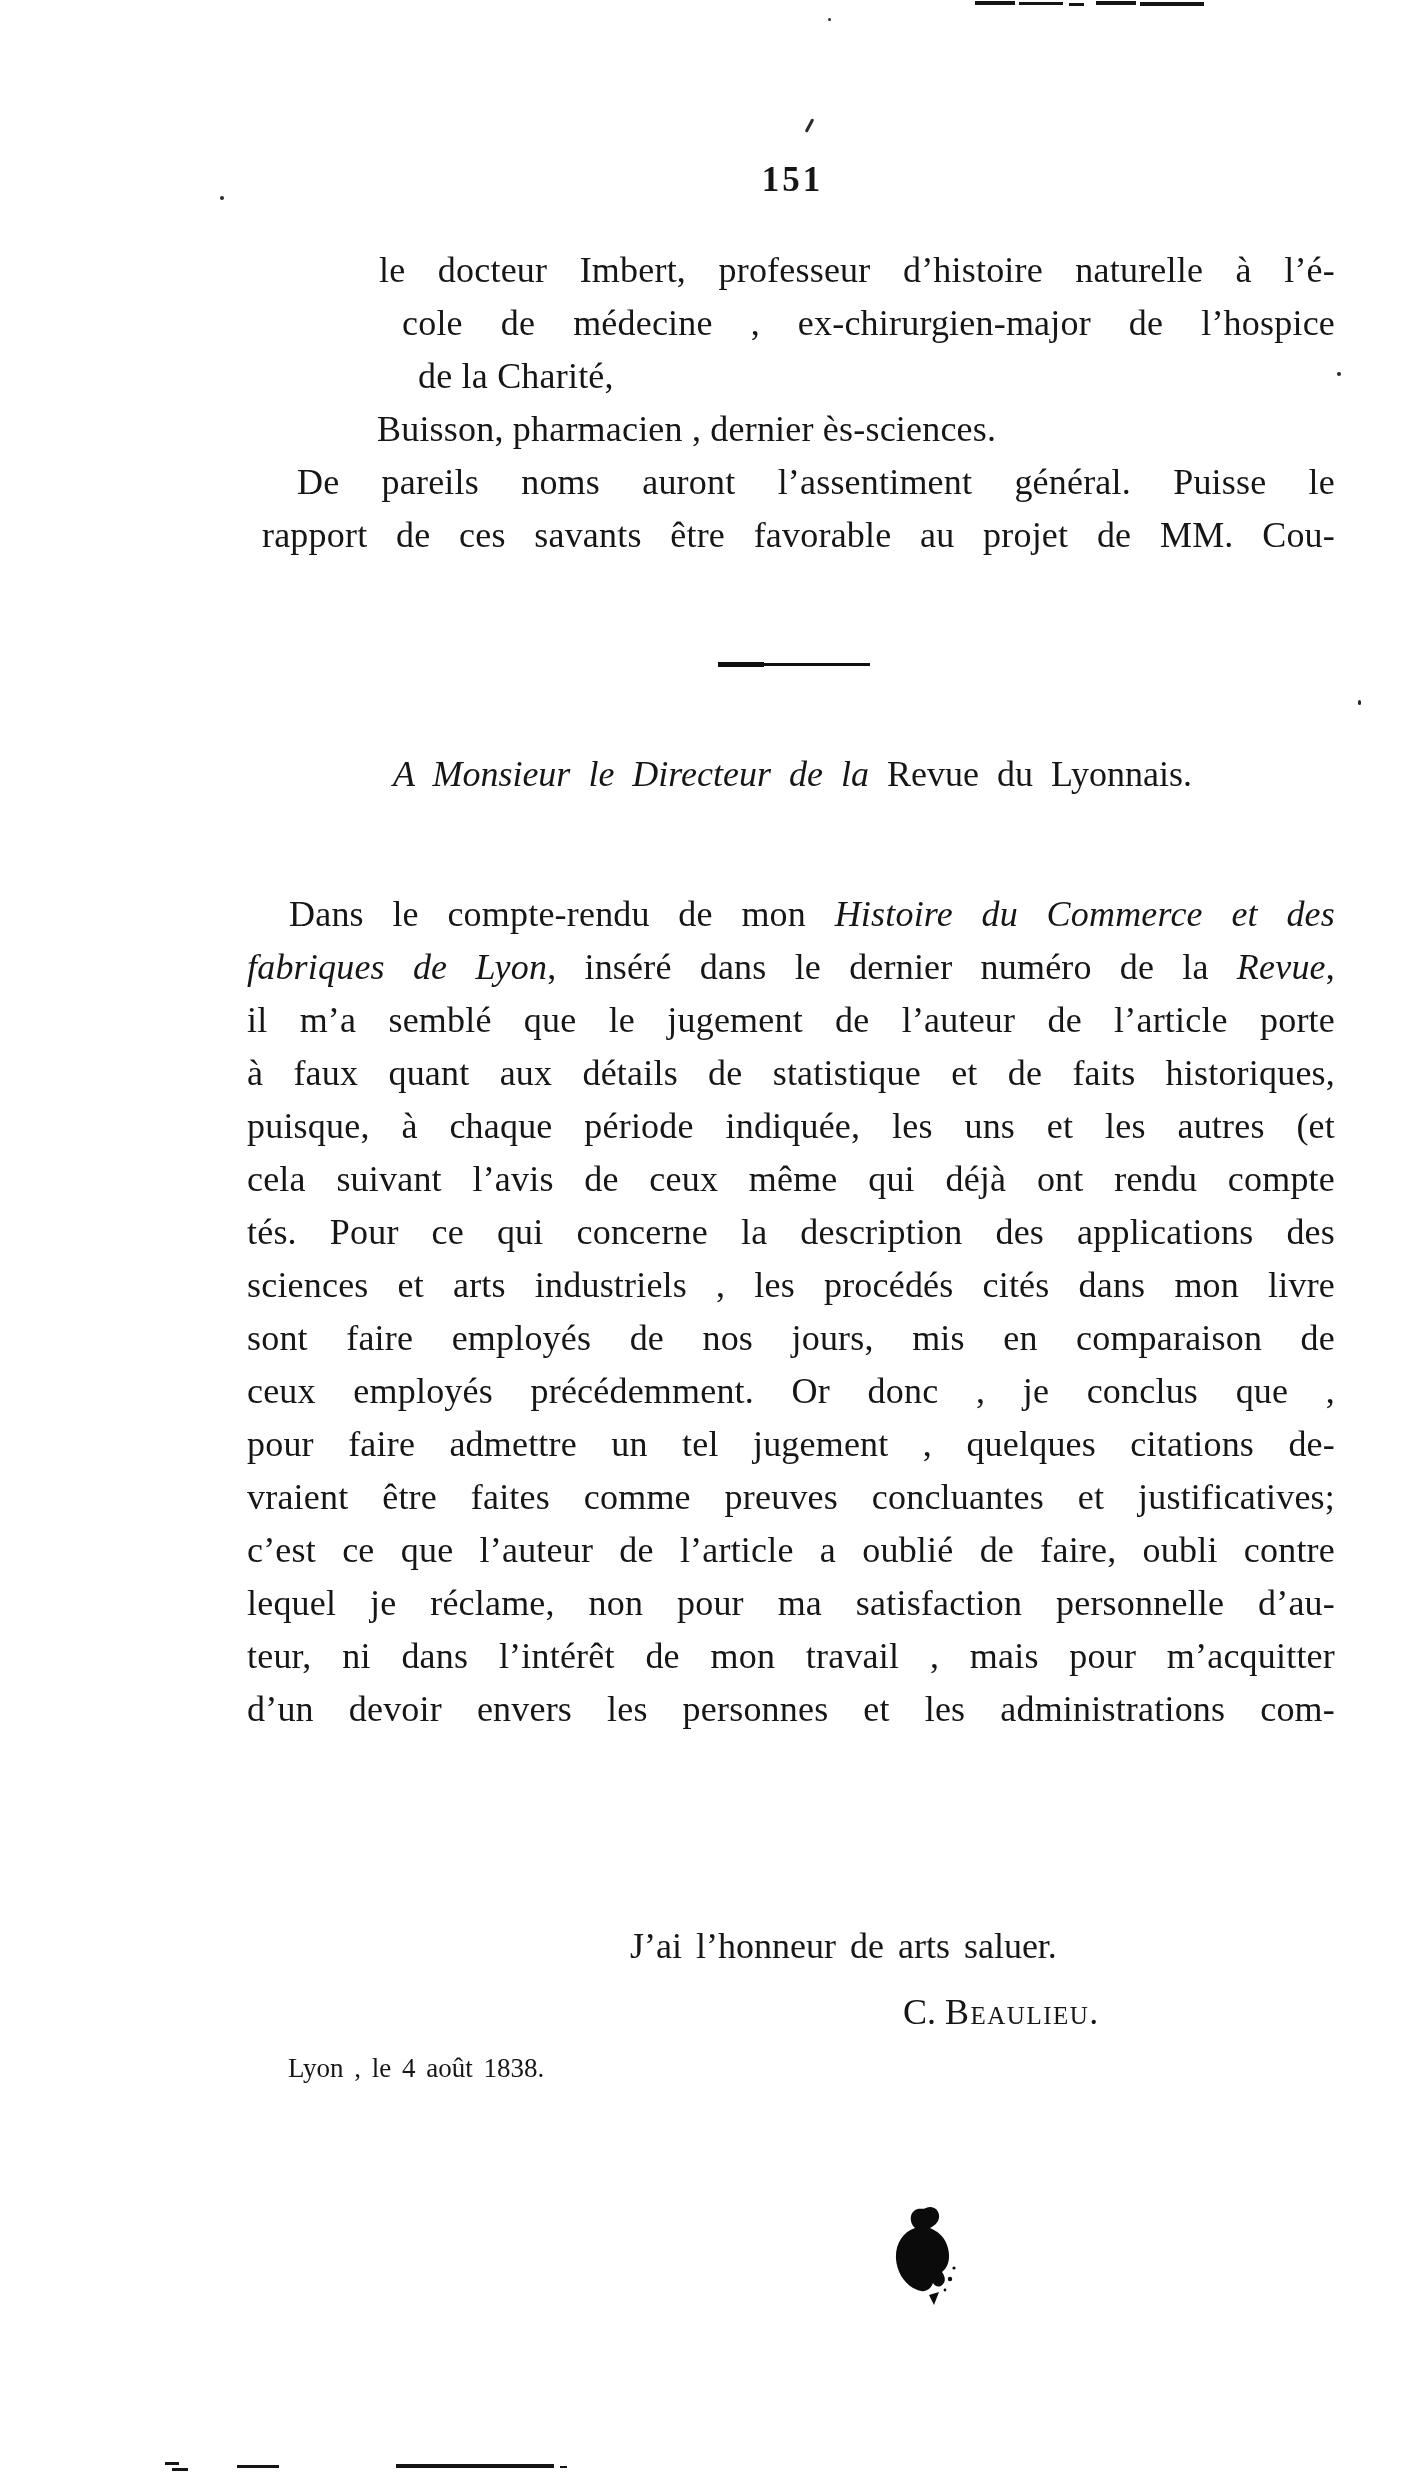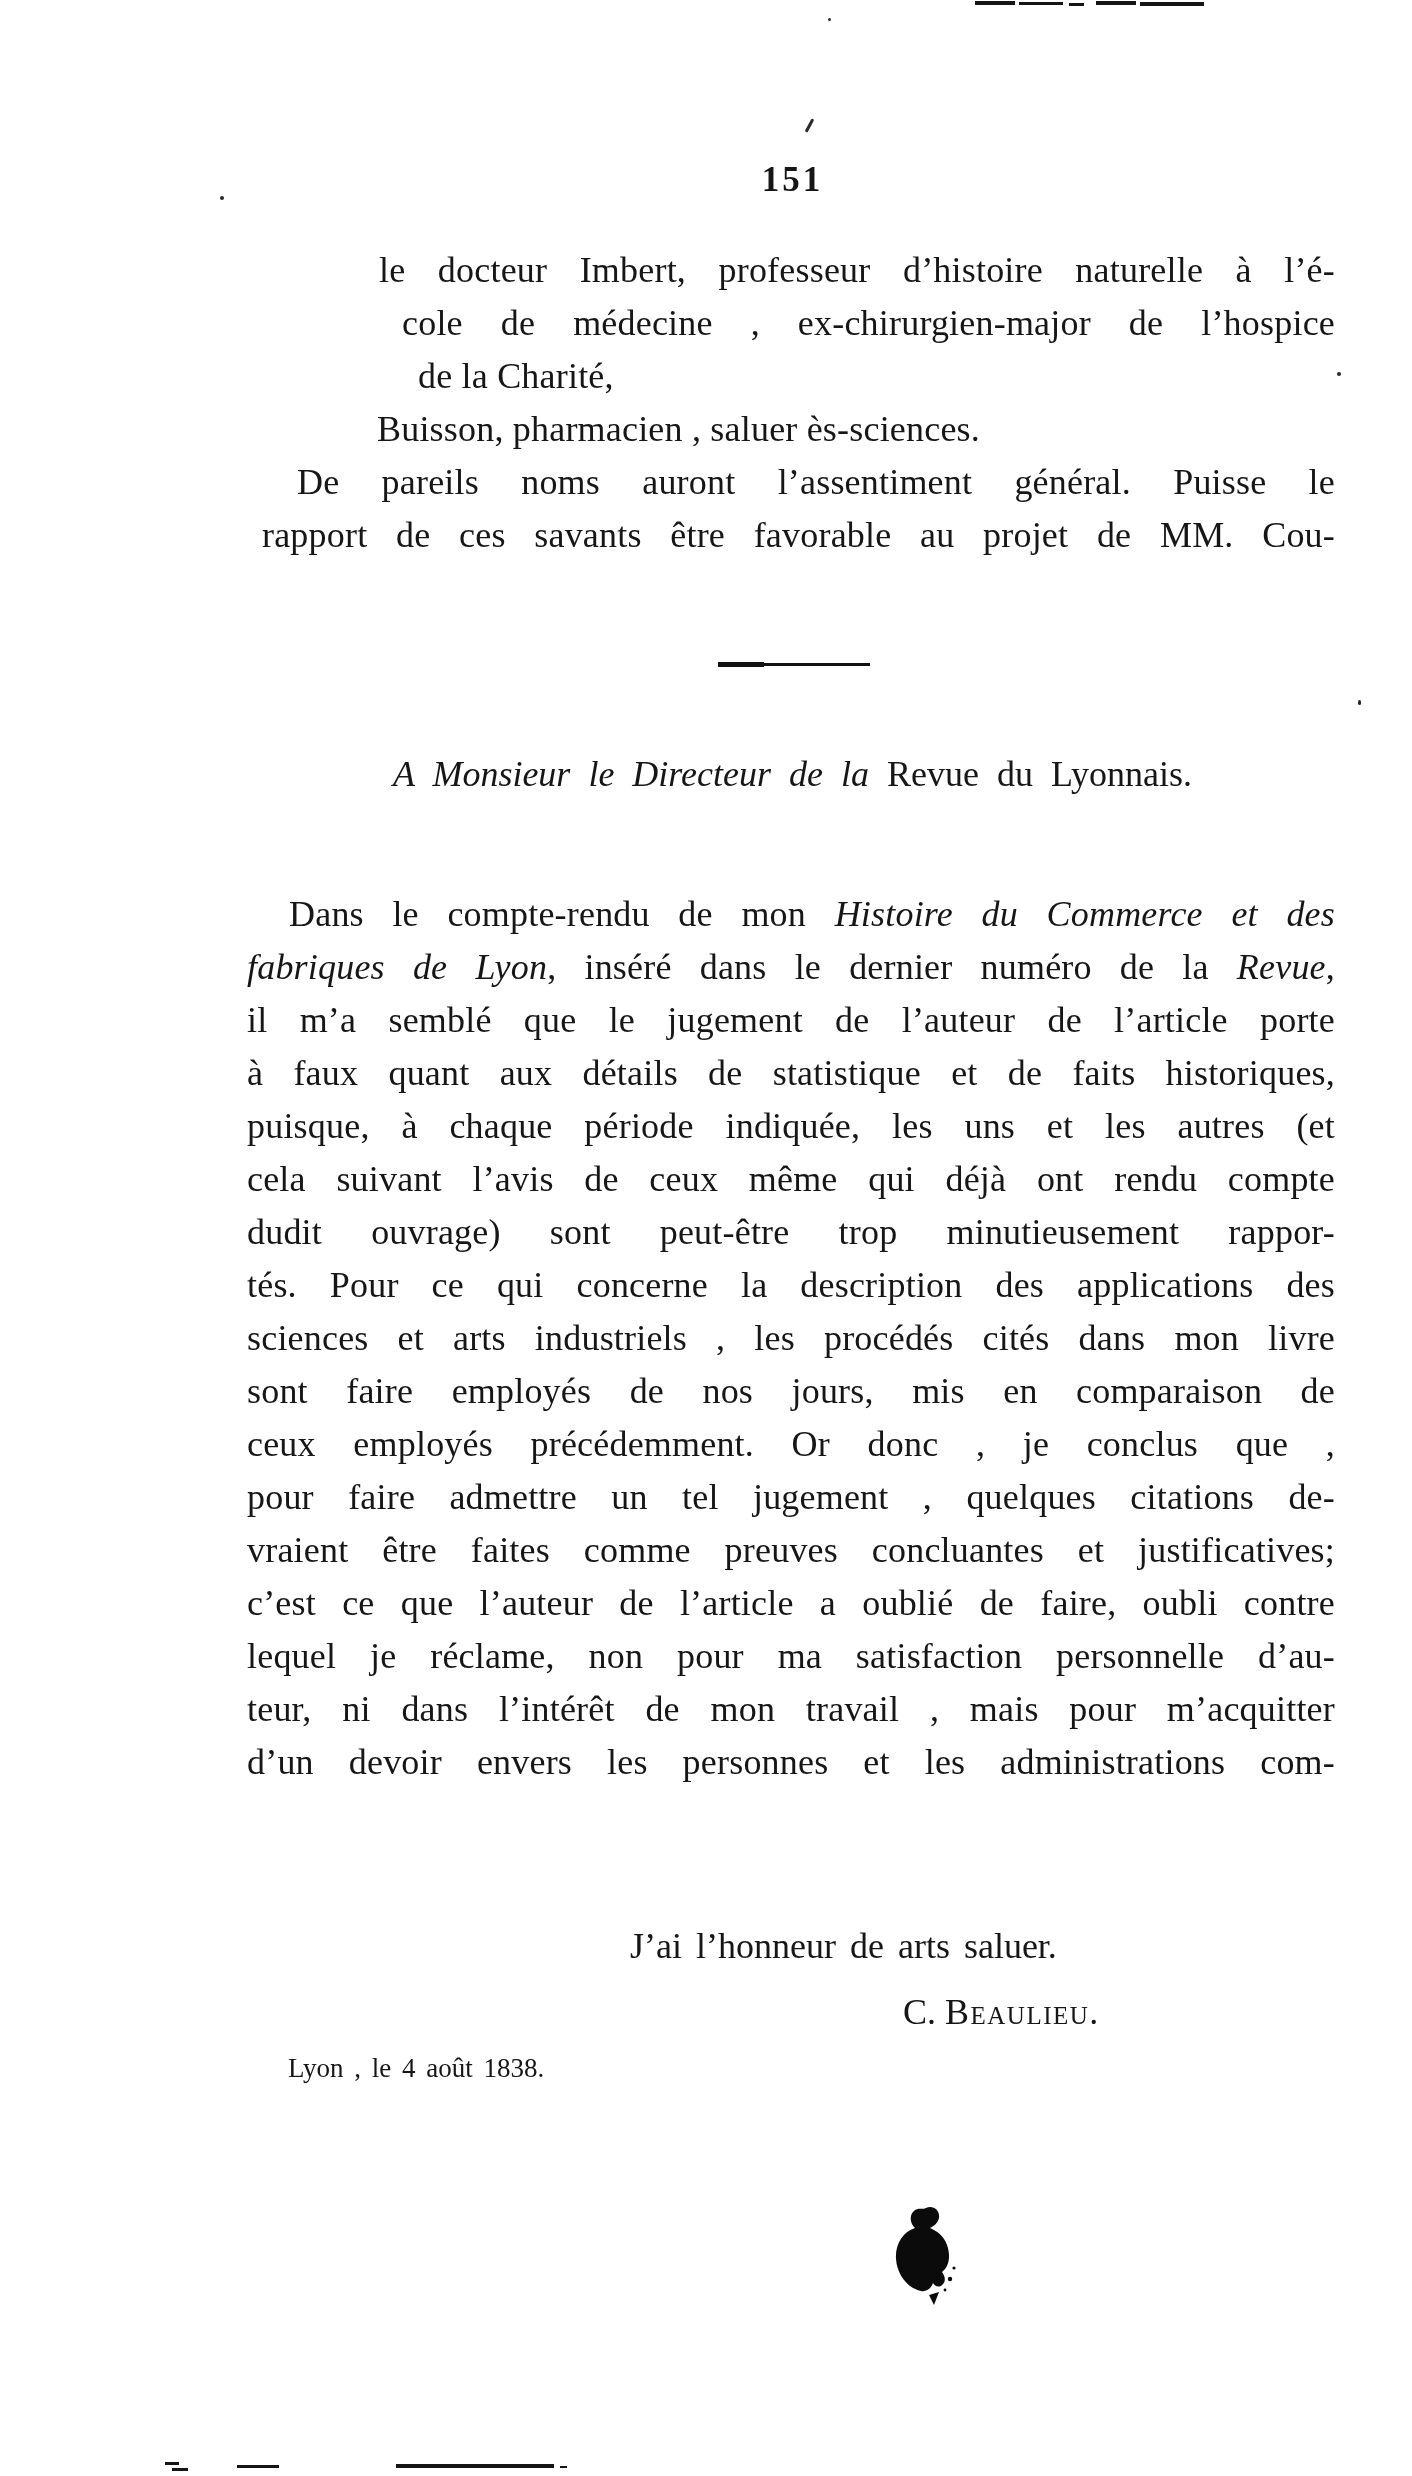--- a/index.html
+++ b/index.html
@@ -95,37 +95,36 @@
   <div class="speck sp3"></div>
   <div class="speck sp4"></div>
   <div class="speck sp5"></div>
 
   <div class="pagenum">151</div>
 
   <div class="top-block">
       <div class="tline just ind-hang"><span>le docteur Imbert, professeur d’histoire naturelle à l’é-</span></div>
       <div class="tline just ind-cont"><span>cole de médecine , ex-chirurgien-major de l’hospice</span></div>
       <div class="tline ind-cont2"><span>de la Charité,</span></div>
-      <div class="tline ind-item2"><span>Buisson, pharmacien , saluer ès-sciences.</span></div>
+      <div class="tline ind-item2"><span>Buisson, pharmacien , dernier ès-sciences.</span></div>
       <div class="tline just ind-para"><span>De pareils noms auront l’assentiment général. Puisse le</span></div>
       <div class="tline just ind-small"><span>rapport de ces savants être favorable au projet de MM. Cou-</span></div>
     </div>
 
   <div class="divider"></div>
 
   <div class="salutation"><span class="i">A Monsieur le Directeur de la </span><span>Revue du Lyonnais.</span></div>
 
   <div class="letter">
       <div class="tline just ind-para"><span>Dans le compte-rendu de mon </span><span class="i">Histoire du Commerce et des</span></div>
       <div class="tline just"><span class="i">fabriques de Lyon</span><span>, inséré dans le dernier numéro de la </span><span class="i">Revue</span><span>,</span></div>
       <div class="tline just"><span>il m’a semblé que le jugement de l’auteur de l’article porte</span></div>
       <div class="tline just"><span>à faux quant aux détails de statistique et de faits historiques,</span></div>
       <div class="tline just"><span>puisque, à chaque période indiquée, les uns et les autres (et</span></div>
       <div class="tline just"><span>cela suivant l’avis de ceux même qui déjà ont rendu compte</span></div>
-      <div class="tline just"><span>dudit ouvrage) sont peut-être trop minutieusement rappor-</span></div>
       <div class="tline just"><span>tés. Pour ce qui concerne la description des applications des</span></div>
       <div class="tline just"><span>sciences et arts industriels , les procédés cités dans mon livre</span></div>
       <div class="tline just"><span>sont faire employés de nos jours, mis en comparaison de</span></div>
       <div class="tline just"><span>ceux employés précédemment. Or donc , je conclus que ,</span></div>
       <div class="tline just"><span>pour faire admettre un tel jugement , quelques citations de-</span></div>
       <div class="tline just"><span>vraient être faites comme preuves concluantes et justificatives;</span></div>
       <div class="tline just"><span>c’est ce que l’auteur de l’article a oublié de faire, oubli contre</span></div>
       <div class="tline just"><span>lequel je réclame, non pour ma satisfaction personnelle d’au-</span></div>
       <div class="tline just"><span>teur, ni dans l’intérêt de mon travail , mais pour m’acquitter</span></div>
       <div class="tline just"><span>d’un devoir envers les personnes et les administrations com-</span></div>

